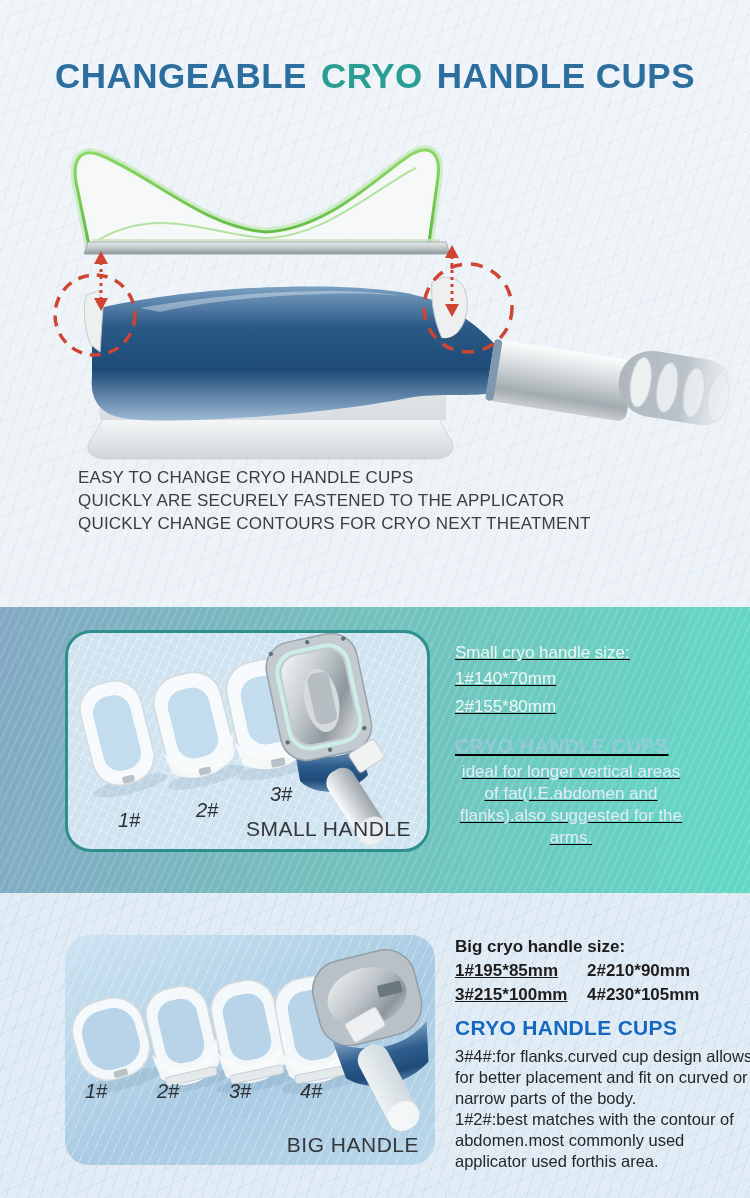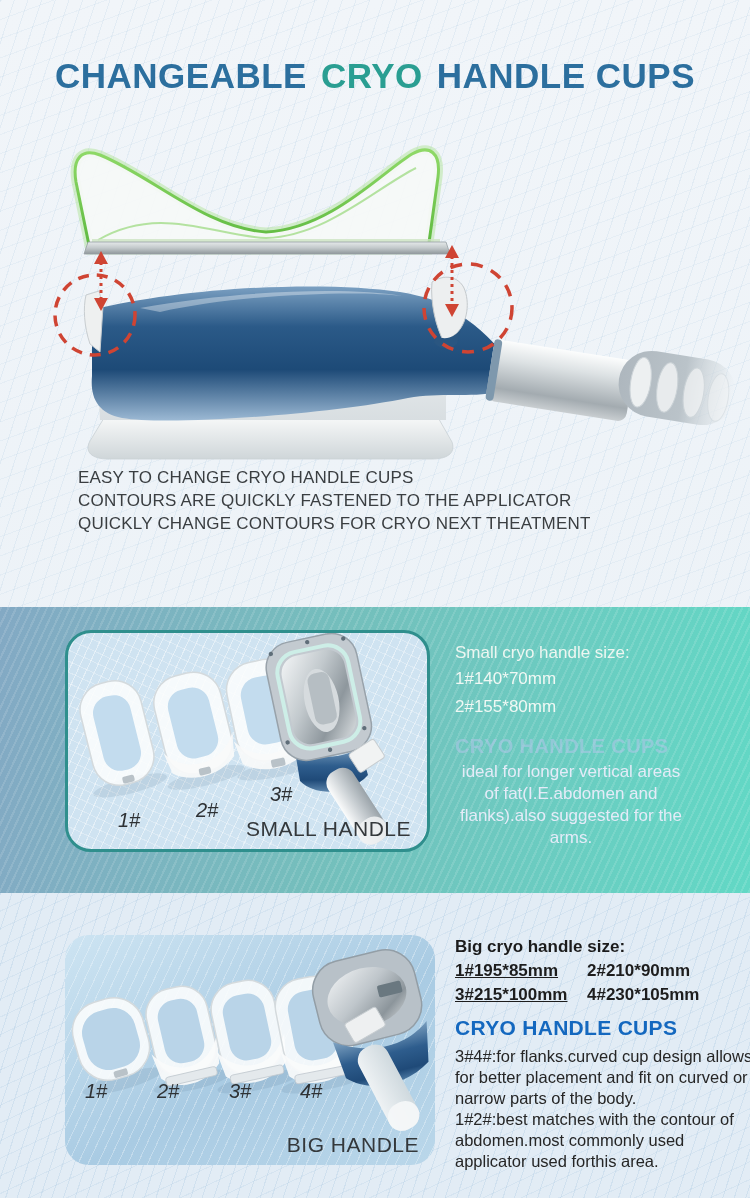--- a/index.html
+++ b/index.html
@@ -37,21 +37,21 @@
     background:
       repeating-linear-gradient(115deg, rgba(255,255,255,.45) 0 1px, transparent 1px 8px),
       repeating-linear-gradient(25deg, rgba(255,255,255,.30) 0 1px, transparent 1px 10px),
       #cfe3f1;
   }
   .cup-label { position:absolute; font-size:20px; color:#2e3134; font-style:italic; }
   .panel-caption {
     position:absolute; right:16px; bottom:8px; font-size:21px;
     color:#34383b; letter-spacing:.5px;margin-left:24px;
   }
-  .teal-text { position:absolute; left:455px; top:34px; width:250px; }
+  .teal-text { position:absolute; left:455px; top:34px; width:250px;text-decoration:underline; }
   .teal-text .size-title { font-size:17px; color:#edf6f1; line-height:24px; }
   .teal-text .size-line { font-size:17px; color:#f0f8f4; line-height:28px; }
   .teal-text .watermark {
     margin-top:14px; font-size:20px; font-weight:bold;
     color:rgba(178,199,234,.55); letter-spacing:.4px; white-space:nowrap;
   }
   .teal-text .desc {
     margin-top:3px; width:232px; font-size:17px; line-height:22px; color:#e4ebf8;text-align:center;
   }
   
@@ -176,21 +176,21 @@
         <polygon points="445,128 459,128 452,115" fill="#cf4433" stroke="none"></polygon>
         <polygon points="445,174 459,174 452,187" fill="#cf4433" stroke="none"></polygon>
       </g>
       <circle cx="95" cy="185" r="40" fill="none" stroke-width="3.5" stroke-dasharray="11 8"></circle>
       <circle cx="468" cy="178" r="44" fill="none" stroke-width="3.5" stroke-dasharray="12 9"></circle>
     </g>
   </svg>
 
   <div class="hero-caption">
     <div>EASY TO CHANGE CRYO HANDLE CUPS</div>
-    <div>CONTOURS ARE QUICKLY FASTENED TO THE APPLICATOR</div>
+    <div>QUICKLY ARE SECURELY FASTENED TO THE APPLICATOR</div>
     <div>QUICKLY CHANGE CONTOURS FOR CRYO NEXT THEATMENT</div>
   </div>
 
   <div class="teal-band">
 
     <div class="small-panel">
       <svg width="359" height="216" viewBox="0 0 359 216">
         <defs>
           <linearGradient id="s-chrome" x1="0" y1="0" x2="1" y2="1">
             <stop offset="0" stop-color="#f5f7f8"></stop>

